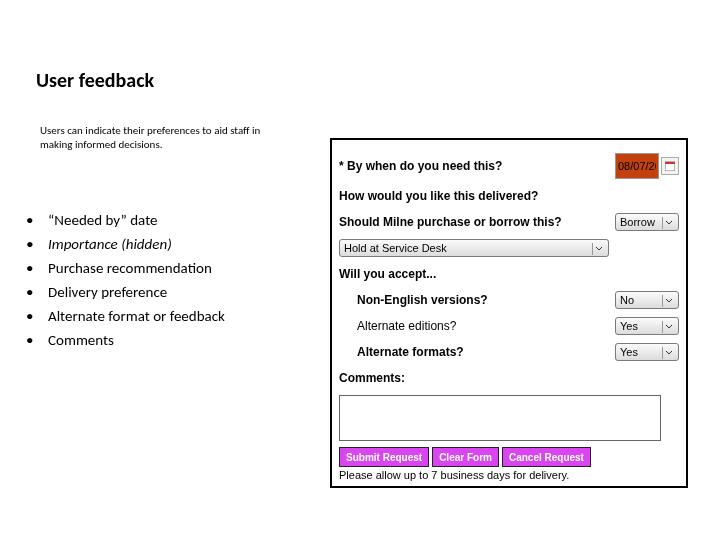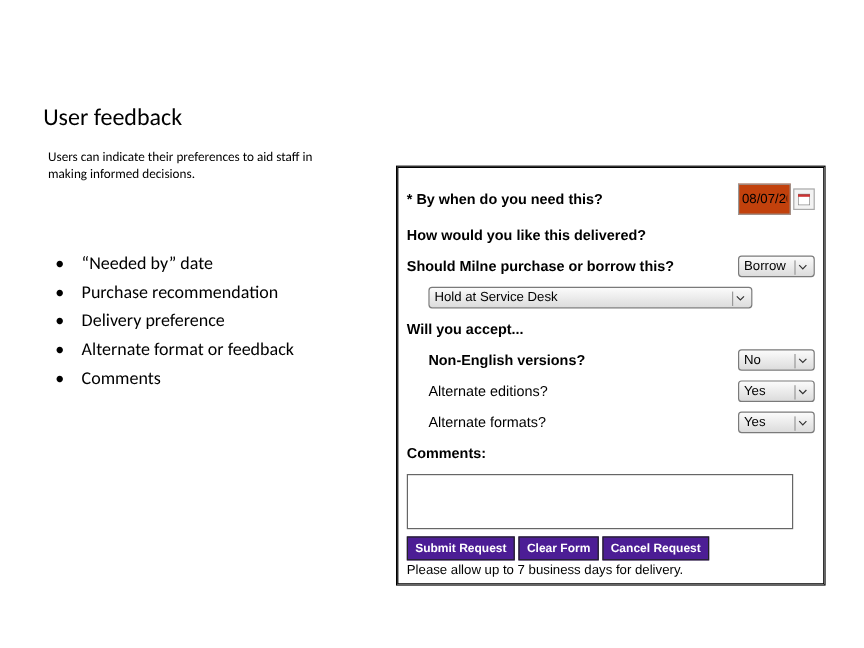--- a/index.html
+++ b/index.html
@@ -1,51 +1,52 @@
 <!DOCTYPE html>
 <html><head>
 <meta charset="utf-8">
 <style>
   html,body{margin:0;padding:0;width:720px;height:540px;background:#fff;font-family:Calibri,Arial,sans-serif;color:#000}
   .slide{position:relative;width:720px;height:540px}
-  .title{position:absolute;left:36px;top:86px;font-size:20px;font-weight:400}
+  .title{position:absolute;left:36px;top:68px;font-size:20px;font-weight:700}
   .intro{position:absolute;left:40px;top:124px;width:230px;font-size:11px;line-height:1.25}
-  .bullets{position:absolute;left:44px;top:208px;width:250px;font-size:15px;line-height:1.6;list-style:none;padding:0;margin:0}
+  .bullets{position:absolute;left:24px;top:208px;width:250px;font-size:15px;line-height:1.6;list-style:none;padding:0;margin:0}
   .bullets li{position:relative;padding-left:24px;margin:0}
   .bullets li::before{content:"•";position:absolute;left:2px;top:0}
   .italic{font-style:italic}
   .shot{position:absolute;left:330px;top:138px;width:356px;border:1px solid #000;background:#fff;box-shadow:0 0 0 1px #000 inset}
   .hdr{background:linear-gradient(#e9e9e9,#cfcfcf);border-bottom:1px solid #888;padding:3px 6px;font:700 12px Arial}
   .body{padding:6px 8px;font:12px Arial}
   .row{display:flex;align-items:center;margin:8px 0;min-height:18px}
   .lbl{flex:1 1 auto;font-weight:700}
   .lblq{font-weight:400}
   .ind{padding-left:18px}
   .date{width:44px;height:16px;border:1px solid #999;background:#c2410c;font:11px Arial;padding:12px 2px;box-sizing:border-box}
   .cal{width:16px;height:16px;margin-left:2px;border:1px solid #aaa;background:#f3f3f3;display:flex;align-items:center;justify-content:center}
   .cal svg{width:10px;height:10px}
   .sel{height:18px;border:1px solid #7a7a7a;background:linear-gradient(#fbfbfb,#dcdcdc);border-radius:3px;display:flex;align-items:center;padding:0 4px;font:11px Arial;position:relative;box-sizing:border-box}
   .sel .arr{position:absolute;right:3px;top:3px;width:12px;height:12px;border-left:1px solid #999;display:flex;align-items:center;justify-content:center}
   .arr svg{width:8px;height:8px}
   .sel-s{width:64px}
-  .sel-l{width:270px;margin-left:18px}
+  .sel-l{width:270px;}
   .ta{width:322px;height:46px;border:1px solid #666;background:#fff;margin-top:2px;box-sizing:border-box}
   .btnrow{display:flex;gap:3px;margin-top:6px}
-  .btn{height:18px;border:1px solid #222;background:#4c1d95;color:#fff;font:700 10px Arial;display:flex;align-items:center;padding:0 6px}
+  .btn{height:18px;border:1px solid #222;background:#d946ef;color:#fff;font:700 10px Arial;display:flex;align-items:center;padding:0 6px}
   .note{font:11px Arial;margin-top:2px}
 </style>
 </head>
 <body>
 
 <div class="slide">
   <div class="title">User feedback</div>
   <div class="intro">Users can indicate their preferences to aid staff in making informed decisions.</div>
 
   <ul class="bullets">
     <li>“Needed by” date</li>
+    <li class="italic">Importance (hidden)</li>
     <li>Purchase recommendation</li>
     <li>Delivery preference</li>
     <li>Alternate format or feedback</li>
     <li>Comments</li>
   </ul>
 
   <div class="shot">
     <div class="body">
 
       <div class="row">
@@ -103,21 +104,21 @@
         <div class="sel sel-s">
           <span>Yes</span>
           <span class="arr">
               <svg viewBox="0 0 8 8">
                 <path d="M1 2l3 3 3-3" fill="none" stroke="#333"></path>
               </svg>
             </span>
         </div>
       </div>
       <div class="row ind">
-        <div class="lbl lblq" style="font-weight:400">Alternate formats?</div>
+        <div class="lbl lblq" style="font-weight:700">Alternate formats?</div>
         <div class="sel sel-s">
           <span>Yes</span>
           <span class="arr">
               <svg viewBox="0 0 8 8">
                 <path d="M1 2l3 3 3-3" fill="none" stroke="#333"></path>
               </svg>
             </span>
         </div>
       </div>
 

